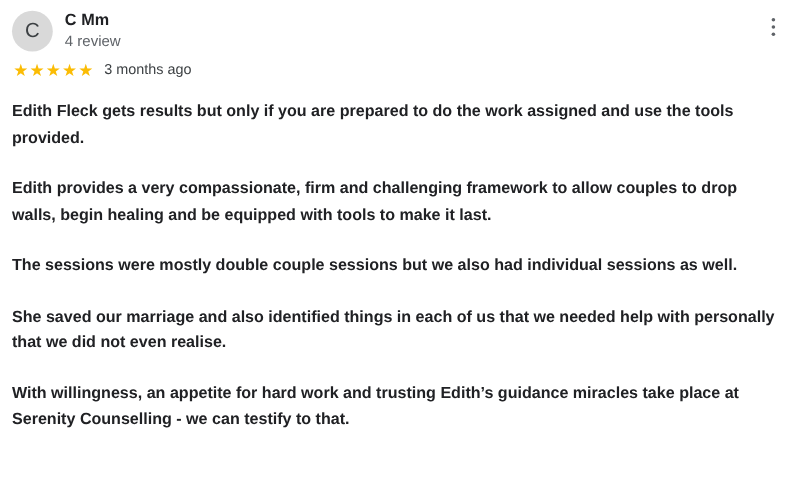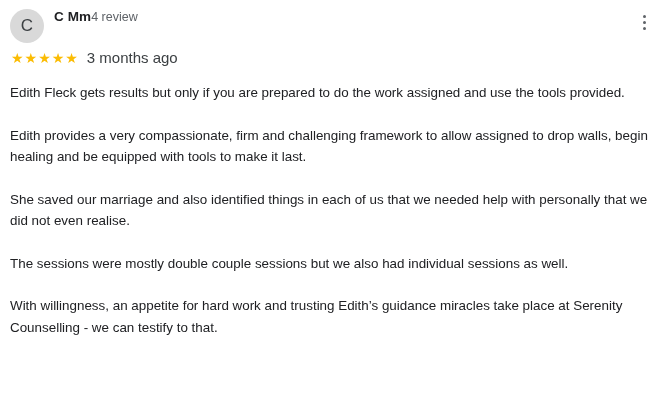--- a/index.html
+++ b/index.html
@@ -34,21 +34,21 @@
     color: #3c4043;
     font-size: 17px;
     line-height: 34px;
     text-align: center;
     font-family: "Liberation Sans", sans-serif;
     flex: 0 0 auto;
     margin-top: 1px;
   }
   .identity {
     display: flex;
-    flex-direction: row;
+    flex-direction: column;
     justify-content: center;
     padding-top: 0px;
   }
   .reviewer-name {
     font-size: 13.5px;
     font-weight: bold;
     color: #202124;
     line-height: 17px;
     letter-spacing: .1px;
   }
@@ -90,33 +90,34 @@
     gap: 1px;
     font-size: 14px;
     line-height: 14px;
     color: #fbbc04;
     letter-spacing: 0px;
   }
   .star {
     color: #fbbc04;
   }
   .review-time {
-    font-size: 15px;
+    font-size: 12px;
     color: #3c4043;
     line-height: 14px;
   }
   .review-body {
     margin-top: 17px;
     font-size: 13.4px;
     line-height: 21.5px;
     color: #202124;
     padding-right: 2px;
   }
   .review-body p {
     margin: 0 0 21px 0;
+    font-weight: bold;
   }
   .review-body p:last-child {
     margin-bottom: 0;
   }
 </style>
 </head>
 <body>
 
 <div class="review">
 
@@ -140,19 +141,19 @@
         <span class="star">★</span>
         <span class="star">★</span>
         <span class="star">★</span>
         <span class="star">★</span>
       </div>
     <div class="review-time">3 months ago</div>
   </div>
 
   <div class="review-body">
       <p>Edith Fleck gets results but only if you are prepared to do the work assigned and use the tools provided.</p>
-      <p>Edith provides a very compassionate, firm and challenging framework to allow assigned to drop walls, begin healing and be equipped with tools to make it last.</p>
+      <p>Edith provides a very compassionate, firm and challenging framework to allow couples to drop walls, begin healing and be equipped with tools to make it last.</p>
+      <p>The sessions were mostly double couple sessions but we also had individual sessions as well.</p>
       <p>She saved our marriage and also identified things in each of us that we needed help with personally that we did not even realise.</p>
-      <p>The sessions were mostly double couple sessions but we also had individual sessions as well.</p>
       <p>With willingness, an appetite for hard work and trusting Edith’s guidance miracles take place at Serenity Counselling - we can testify to that.</p>
     </div>
 
 </div>
 
 </body></html>

